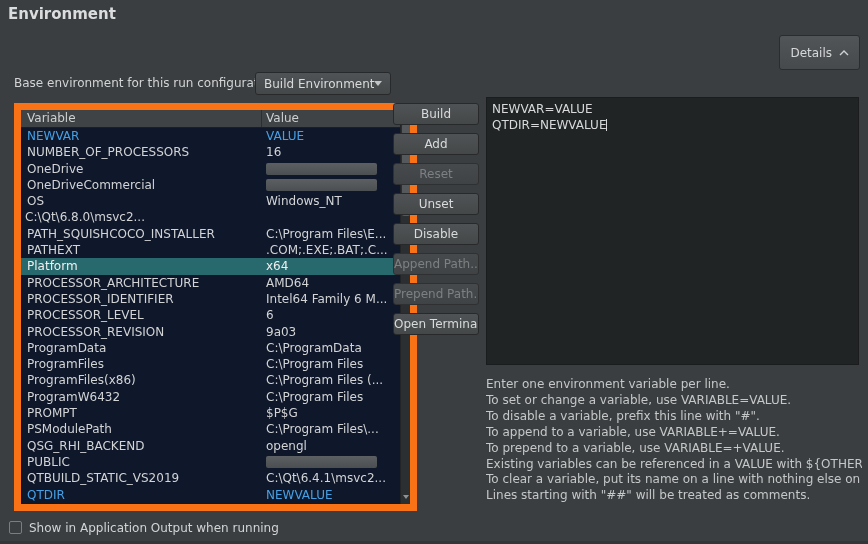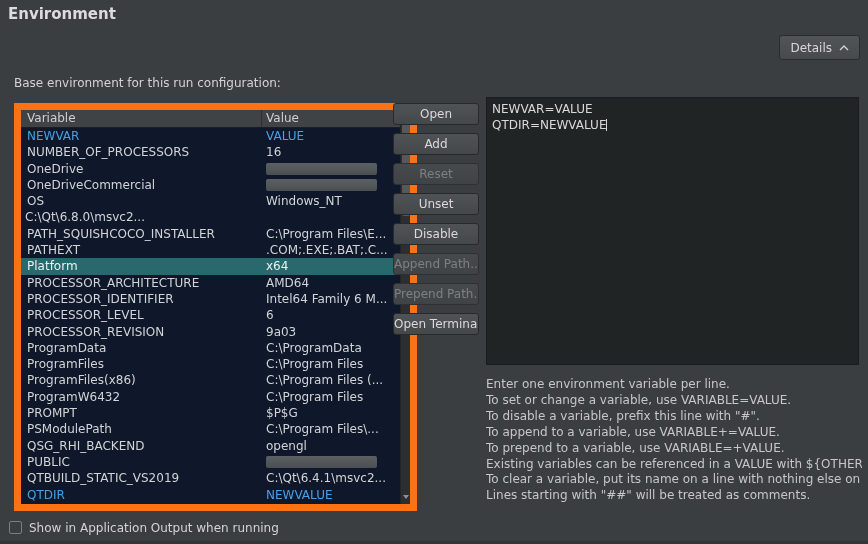--- a/index.html
+++ b/index.html
@@ -2,21 +2,21 @@
 <html><head>
 <meta charset="utf-8">
 <style>
   *{box-sizing:border-box;margin:0;padding:0}
   html,body{width:868px;height:544px;overflow:hidden}
   body{background:#3b3e40;font-family:"DejaVu Sans","Liberation Sans",sans-serif}
   .app{position:relative;width:868px;height:544px;color:#d2d4d5;font-size:12px}
 
   .title{position:absolute;left:8px;top:5px;font-size:15px;font-weight:bold;color:#dadcdd}
 
-  .details-btn{position:absolute;right:8px;top:35px;height:25px;padding:0 10px;display:flex;align-items:center;gap:7px;
+  .details-btn{position:absolute;right:8px;top:35px;height:35px;padding:0 10px;display:flex;align-items:center;gap:7px;
     background:linear-gradient(#525558,#474a4c);border:1px solid #2a2c2d;border-radius:3px;color:#d6d8d9;font-size:12px;font-family:inherit;cursor:default}
   .details-btn svg{display:block}
 
   .base-label{position:absolute;left:14px;top:72px;height:23px;line-height:23px;color:#d2d4d5}
   .combo{position:absolute;left:255px;top:72px;width:136px;height:23px;display:flex;align-items:center;padding:0 8px;
     background:linear-gradient(#505356,#454849);border:1px solid #28292b;border-radius:3px;color:#d8dadb}
   .combo-text{flex:1;overflow:hidden;white-space:nowrap}
   .combo-arrow{width:0;height:0;border-left:4px solid transparent;border-right:4px solid transparent;border-top:5px solid #c2c4c5}
 
   .table{position:absolute;left:14px;top:103px;width:403px;height:408px;background:#0f172a;border:7px solid #f97316}
@@ -67,20 +67,24 @@
 
   <button class="details-btn">
     <span>Details</span>
     <svg width="10" height="6" viewBox="0 0 10 6">
       <polyline points="1,5 5,1 9,5" fill="none" stroke="#cfd1d2" stroke-width="1.4"></polyline>
     </svg>
   </button>
 
   <span class="base-label">Base environment for this run configuration:</span>
 
+  <div class="combo">
+    <span class="combo-text">Build Environment</span>
+    <span class="combo-arrow"></span>
+  </div>
 
   <div class="table">
     <div class="thead">
       <div class="th var">Variable</div>
       <div class="th val">Value</div>
     </div>
     <div class="tbody">
         <div class="trow modified">
           <div class="cell var">NEWVAR</div>
           <div class="cell val">VALUE</div>
@@ -182,21 +186,21 @@
           <span class="tri-up"></span>
         </div>
       <div class="sb-thumb"></div>
       <div class="sb-btn down">
           <span class="tri-down"></span>
         </div>
     </div>
   </div>
 
   <div class="btn-col">
-      <button class="qbtn">Open</button>
+      <button class="qbtn">Build</button>
       <button class="qbtn">Add</button>
       <button class="qbtn" disabled="">Reset</button>
       <button class="qbtn">Unset</button>
       <button class="qbtn">Disable</button>
       <button class="qbtn" disabled="">Append Path...</button>
       <button class="qbtn" disabled="">Prepend Path...</button>
       <button class="qbtn">Open Terminal</button>
     </div>
 
   <div class="editor">

